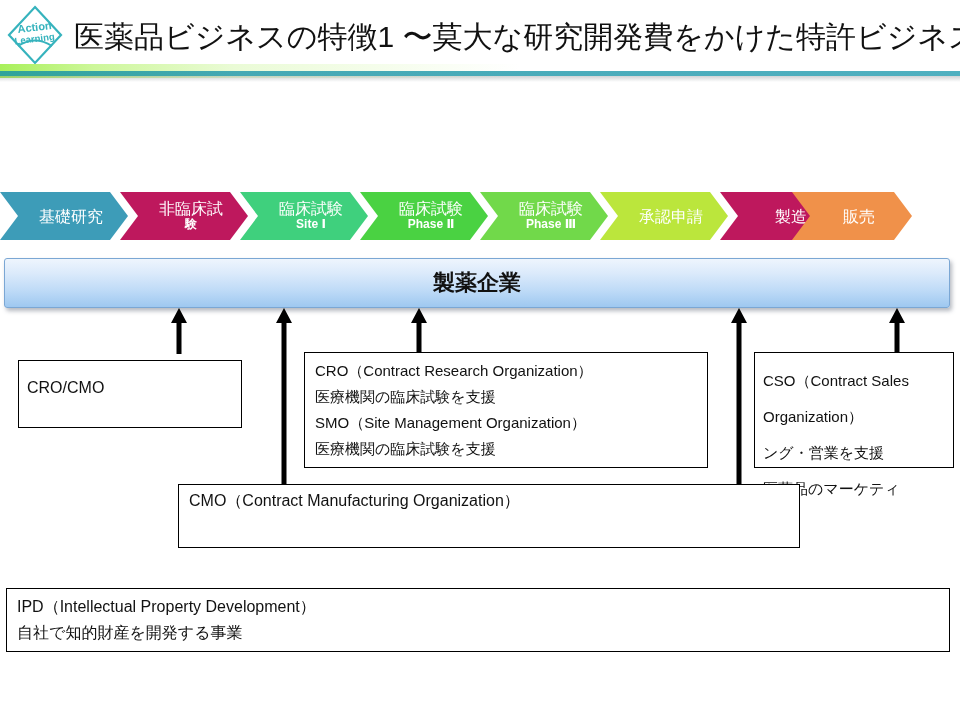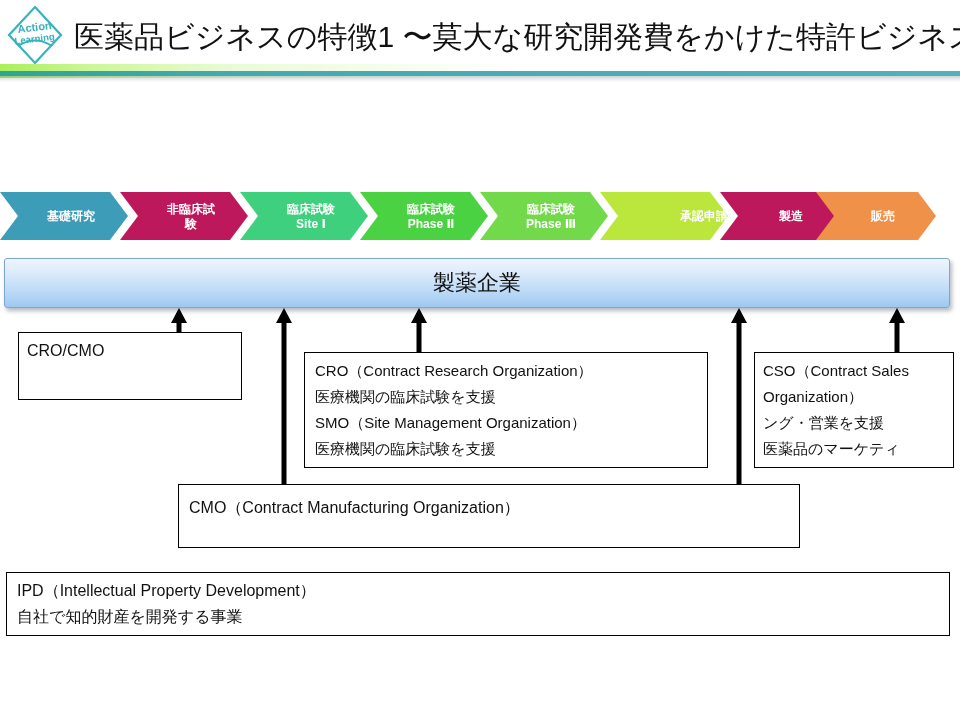--- a/index.html
+++ b/index.html
@@ -45,35 +45,35 @@
     position:absolute;top:0;height:48px;
     display:flex;flex-direction:column;align-items:center;justify-content:center;
     color:#ffffff;text-align:center;
     clip-path:polygon(0 0, calc(100% - 18px) 0, 100% 50%, calc(100% - 18px) 100%, 0 100%, 18px 50%);
     box-sizing:border-box;
     padding-left:14px;
   }
   .chev.first{
     clip-path:polygon(0 0, calc(100% - 18px) 0, 100% 50%, calc(100% - 18px) 100%, 0 100%, 18px 50%);
   }
-  .chev .l1{font-size:12px;font-weight:bold;line-height:17px;}
+  .chev .l1{font-size:16px;font-weight:normal;line-height:17px;}
   .chev .l2{font-size:12px;font-weight:bold;line-height:15px;}
   .chev.two .l1{line-height:16px;}
 
   
   .pharma-bar{
     position:absolute;left:4px;top:258px;width:944px;height:48px;
     background:linear-gradient(to bottom,#eef5fd 0%,#dbeafb 30%,#bfdbf7 65%,#9ec8f0 100%);
     border:1px solid #7ba7d4;
     border-radius:3px;
     box-shadow:2px 3px 4px rgba(90,100,115,.45);
     display:flex;align-items:center;justify-content:center;
   }
   .pharma-bar span{
-    font-size:22px;font-weight:normal;color:#111;
+    font-size:22px;font-weight:bold;color:#111;
   }
 
   
   .up-arrow{position:absolute;}
   .up-arrow .shaft{
     position:absolute;left:50%;transform:translateX(-50%);
     width:5px;background:#000;bottom:0;
   }
   .up-arrow .head{
     position:absolute;left:50%;top:0;transform:translateX(-50%);
@@ -87,33 +87,33 @@
   .box{
     position:absolute;
     background:#ffffff;
     border:1px solid #000000;
     box-sizing:border-box;
     color:#111111;
   }
   .box .line{
     white-space:nowrap;
   }
-  .box.b-cro-cmo{left:18px;top:332px;width:224px;height:68px;padding:6px 8px;}
+  .box.b-cro-cmo{left:18px;top:360px;width:224px;height:68px;padding:15px 8px;}
   .box.b-cro-cmo .line{font-size:16px;line-height:24px;}
 
   .box.b-cro-smo{left:304px;top:352px;width:404px;height:116px;padding:5px 10px;}
   .box.b-cro-smo .line{font-size:15px;line-height:26px;}
 
   .box.b-cso{left:754px;top:352px;width:200px;height:116px;padding:5px 8px;}
-  .box.b-cso .line{font-size:15px;line-height:26px;}
-
-  .box.b-cmo{left:178px;top:484px;width:622px;height:64px;padding:10px 10px;}
+  .box.b-cso .line{font-size:15px;line-height:26px;margin-top:10px;}
+
+  .box.b-cmo{left:178px;top:484px;width:622px;height:64px;padding:3px 10px;}
   .box.b-cmo .line{font-size:16px;line-height:26px;}
 
-  .box.b-ipd{left:6px;top:572px;width:944px;height:64px;padding:5px 10px;}
+  .box.b-ipd{left:6px;top:588px;width:944px;height:64px;padding:5px 10px;}
   .box.b-ipd .line{font-size:16px;line-height:26px;}
 </style>
 </head>
 <body>
 
 <div id="slide">
 
   <div class="logo">
     <svg width="62" height="62" viewBox="0 0 62 62" xmlns="http://www.w3.org/2000/svg">
       <path d="M31 3 L57 31 L31 59 L5 31 Z" fill="none" stroke="#36b3bd" stroke-width="2.2"></path>
@@ -144,27 +144,27 @@
         <div class="l2">Site Ⅰ</div>
       </div>
       <div class="chev two" style="left: 360px; width: 128px; background: rgb(74, 210, 66);">
         <div class="l1">臨床試験</div>
         <div class="l2">Phase Ⅱ</div>
       </div>
       <div class="chev two" style="left: 480px; width: 128px; background: rgb(113, 217, 74);">
         <div class="l1">臨床試験</div>
         <div class="l2">Phase Ⅲ</div>
       </div>
-      <div class="chev" style="left: 600px; width: 128px; background: rgb(187, 230, 60); align-items: flex-end;">
+      <div class="chev" style="left: 600px; width: 128px; background: rgb(187, 230, 60);">
         <div class="l1">承認申請</div>
       </div>
       <div class="chev" style="left: 720px; width: 128px; background: #be185d;">
         <div class="l1">製造</div>
       </div>
-      <div class="chev" style="left: 816px; width: 120px; background: rgb(240, 145, 74);">
+      <div class="chev" style="left: 792px; width: 120px; background: rgb(240, 145, 74);">
         <div class="l1">販売</div>
       </div>
     </div>
 
   <div class="pharma-bar">
     <span>製薬企業</span>
   </div>
 
   <div id="connectors">
       <div class="up-arrow" style="left: 169px; top: 308px; width: 20px; height: 46px;">

